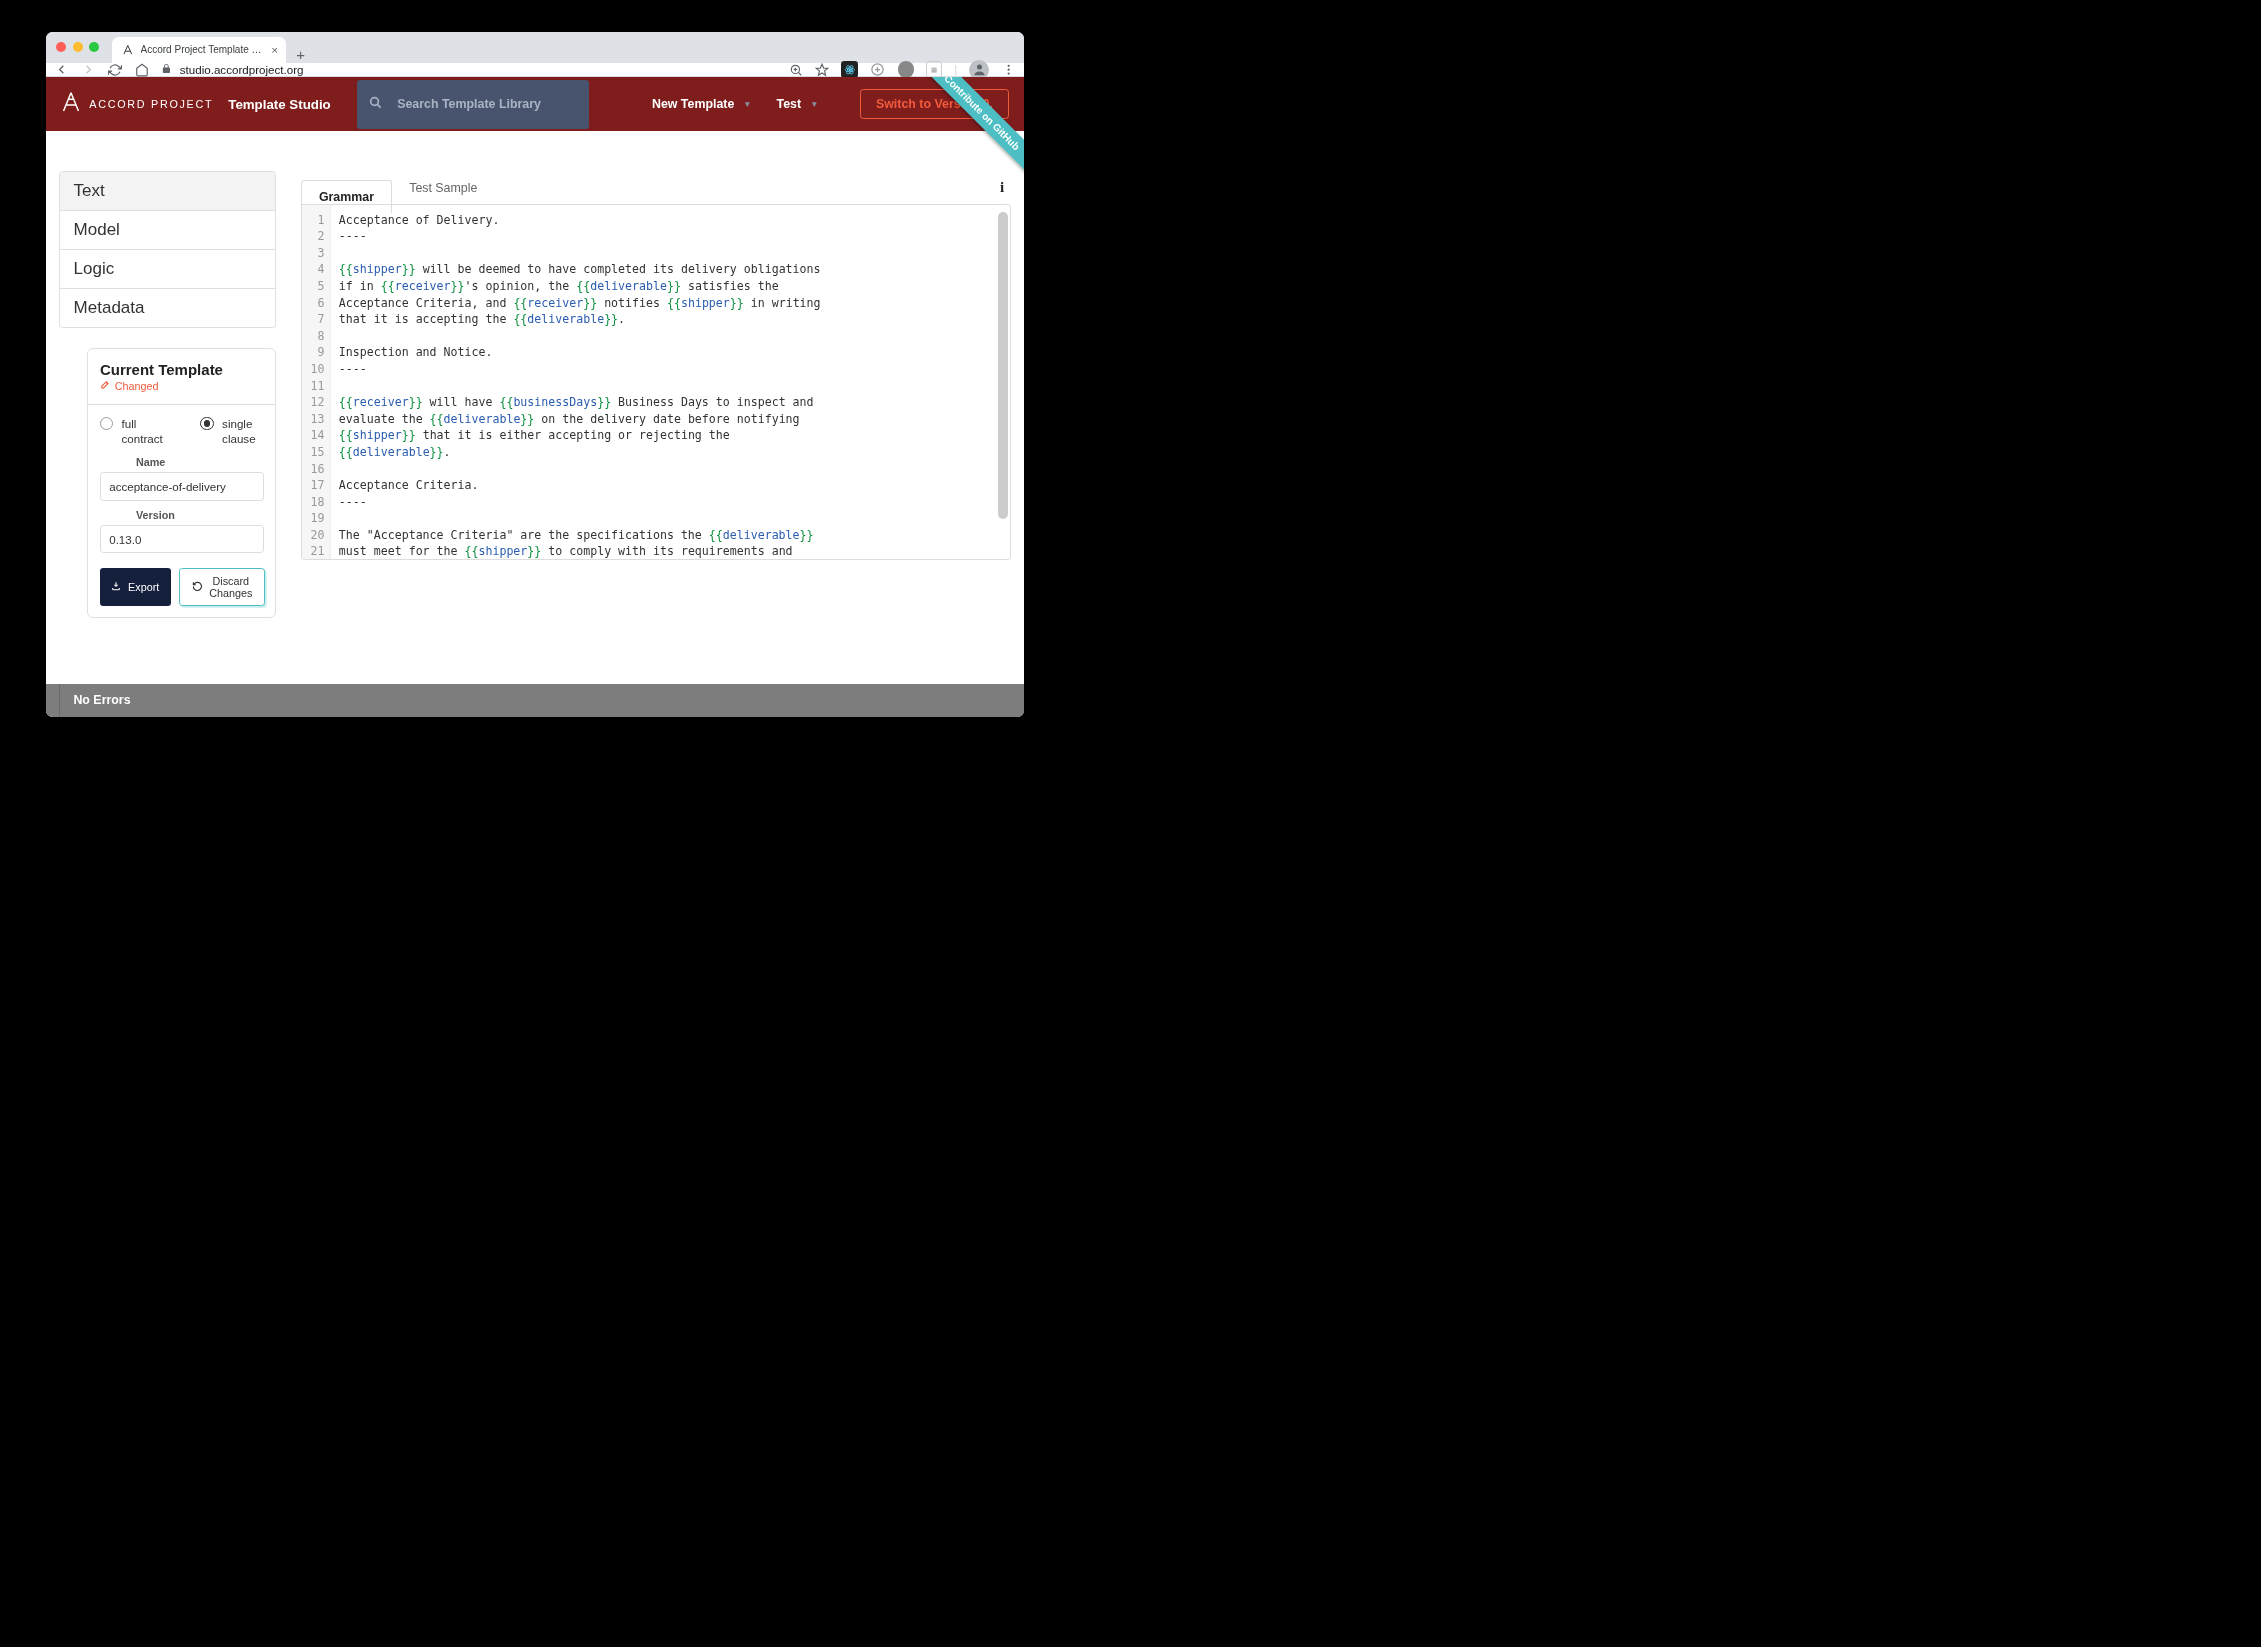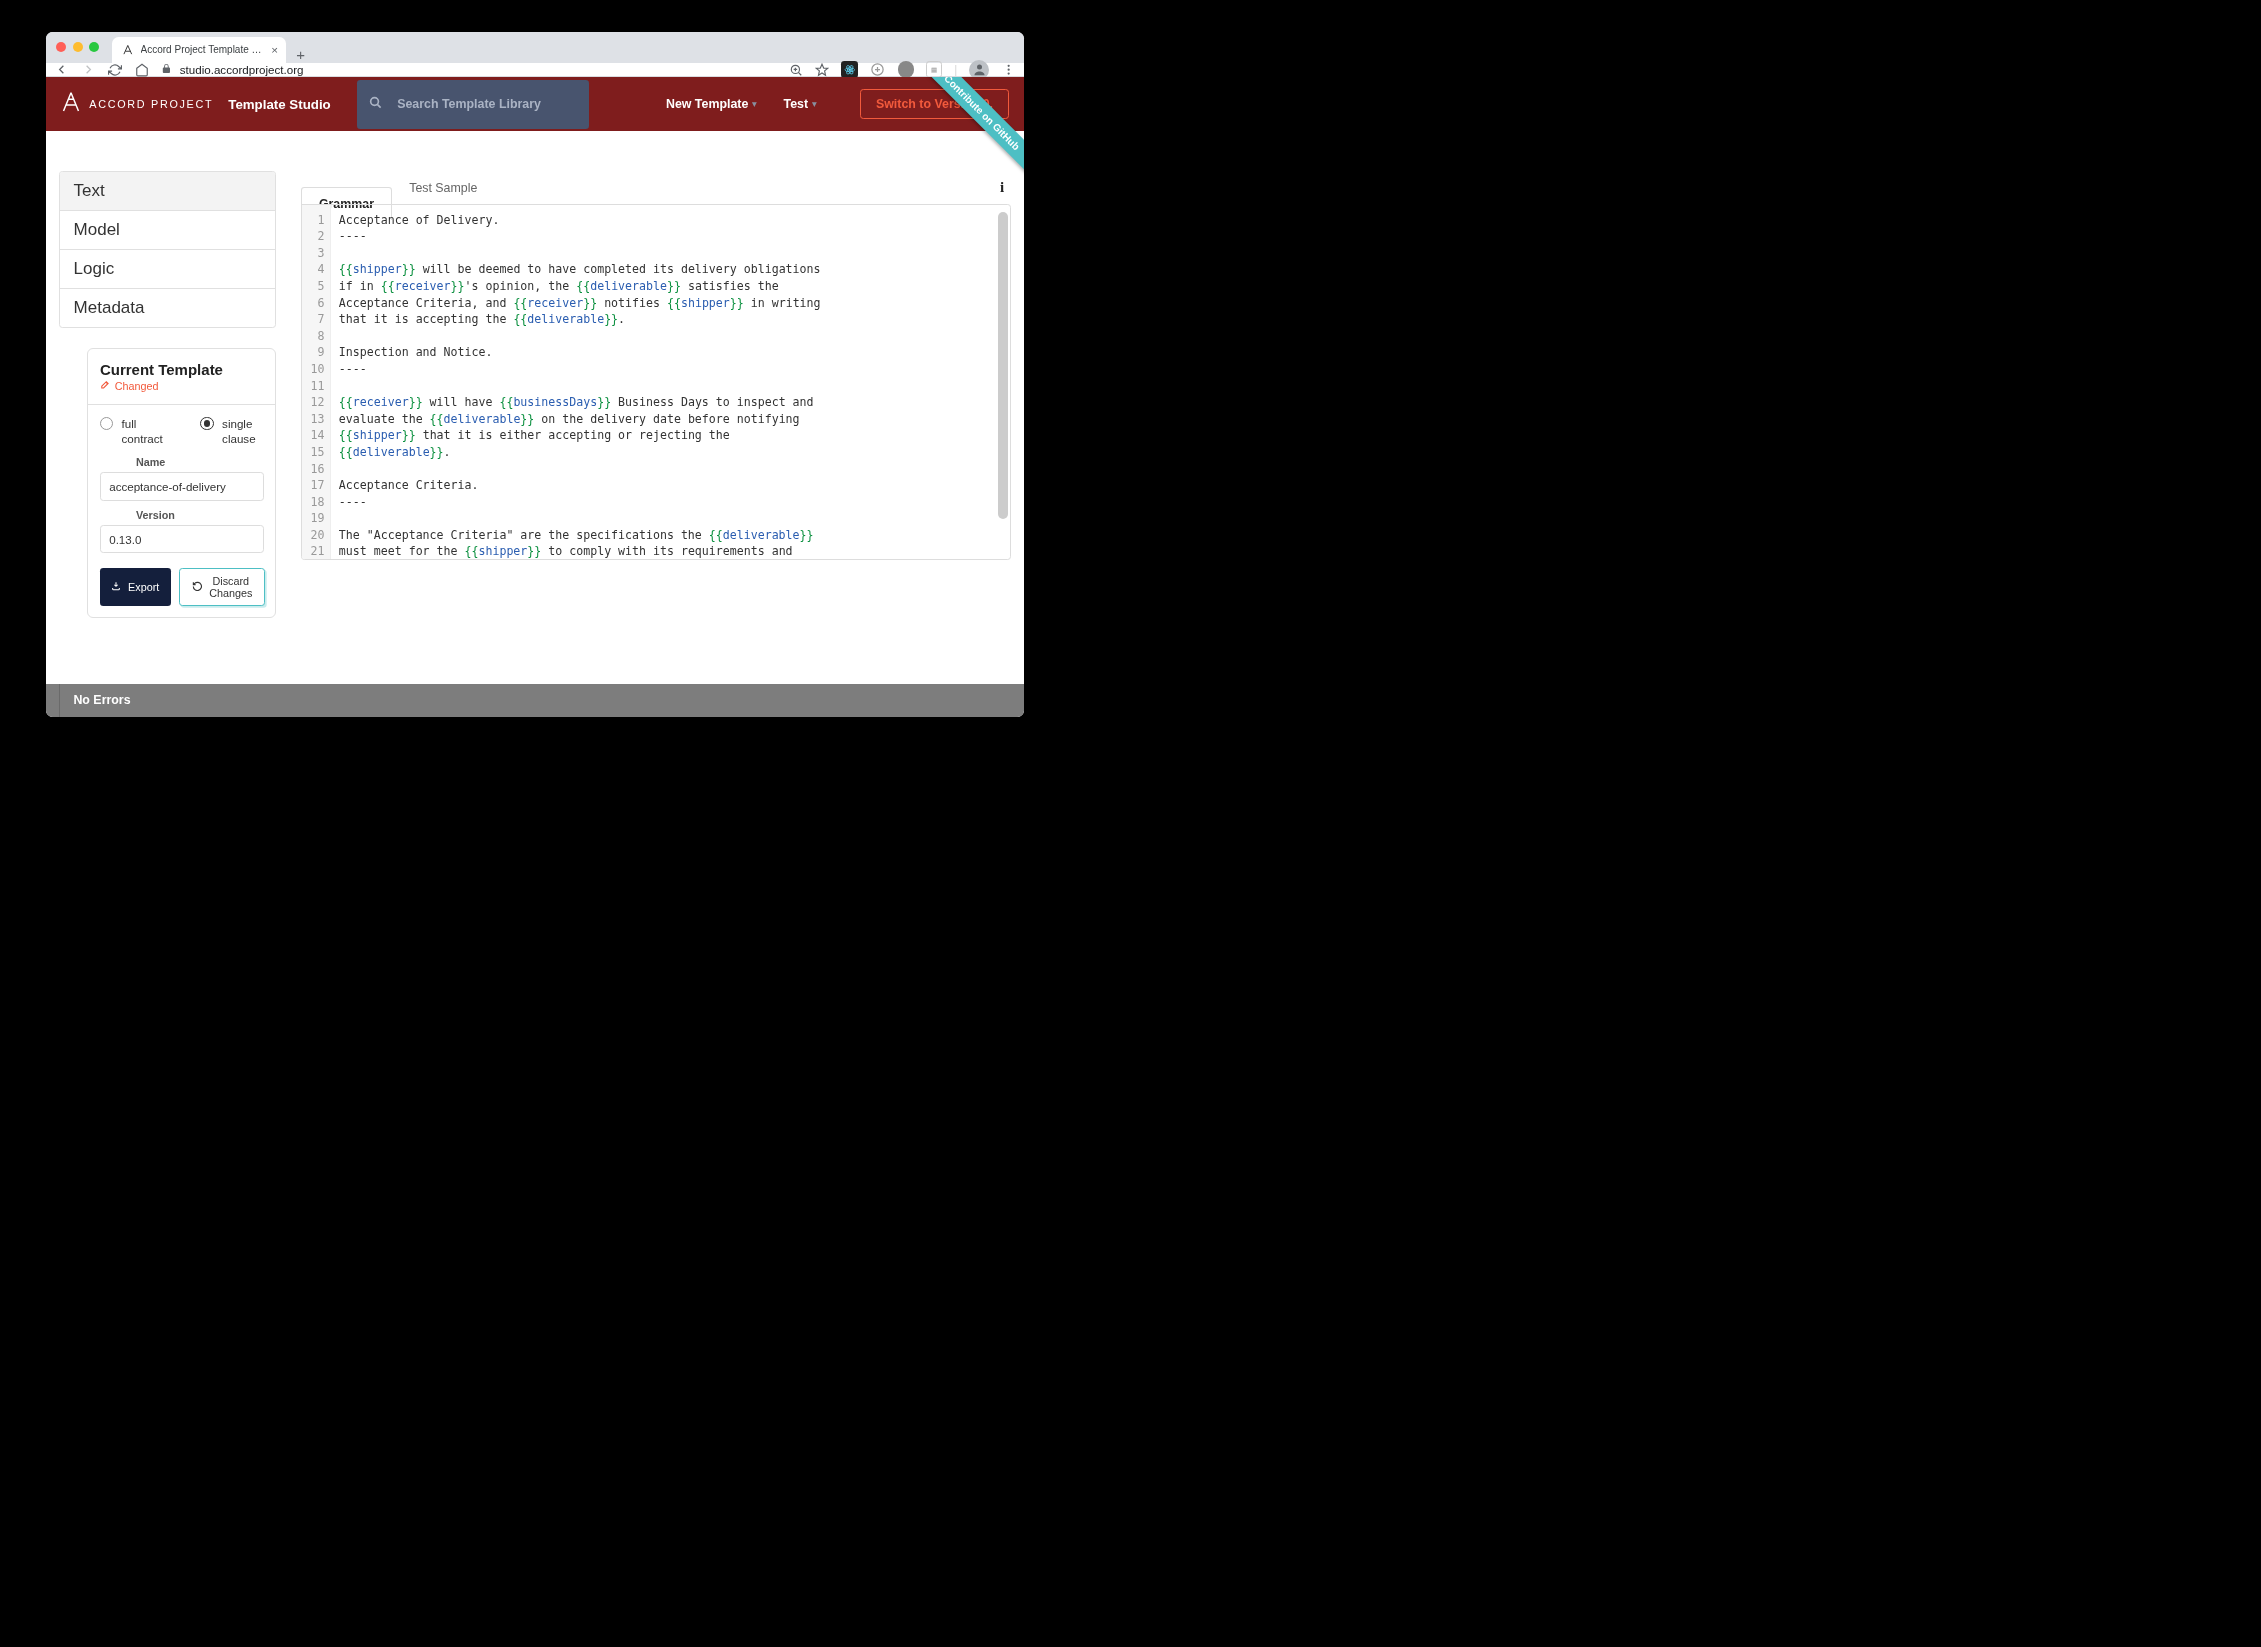--- a/index.html
+++ b/index.html
@@ -27,21 +27,21 @@
 .app-header { background: #7f1d1d; height: 54px; display: flex; align-items: center; padding: 0 15px; gap: 13.3px; position: relative; }
 .logo-block { display: flex; align-items: center; gap: 8.3px; color: #fff; }
 .logo-icon { font-size: 18px; }
 .logo-text { letter-spacing: 1.7px; font-size: 10.8px; font-weight: 400; }
 .studio-text { color: #fff; font-size: 13.3px; font-weight: 600; margin-left: 1.7px; }
 .search-box { background: #48546e; border-radius: 3.3px; height: 49px; width: 232px; display: flex; align-items: center; padding: 0 11.6px; gap: 15px; margin-left: 13.3px; }
 .search-icon { color: #aab3c4; }
 .search-input { background: transparent; border: none; color: #aab3c4; font-size: 12.4px; font-weight: 600; flex: 1; outline: none; }
 .search-input::placeholder { color: #aab3c4; }
 .header-menu { display: flex; gap: 25px; margin-left: auto; align-items: center; }
-.menu-item { color: #fff; font-size: 12.4px; font-weight: 600; display: flex; align-items: center; gap: 2px; cursor: pointer; }
+.menu-item { color: #fff; font-size: 12.4px; font-weight: 600; display: flex; align-items: center; gap: 9px; cursor: pointer; }
 .caret { font-size: 8.3px; color: #8890a0; }
 .switch-btn { border: 1.7px solid #f25a3c; color: #f25a3c; background: transparent; border-radius: 3.3px; padding: 6.6px 15px; font-size: 12.4px; font-weight: 700; cursor: pointer; margin-left: 16.6px; }
 .github-ribbon { position: absolute; top: 0; right: 0; width: 108px; height: 108px; overflow: hidden; pointer-events: none; }
 .ribbon-band { position: absolute; width: 166px; background: #4dbfc4; color: #fff; text-align: center; font-size: 10px; font-weight: 600; padding: 5px 0; transform: rotate(45deg); top: 25px; right: -41px; box-shadow: 0 1.7px 3.3px rgba(0,0,0,0.3); pointer-events: auto; cursor: pointer; }
 .app-body { flex: 1; background: #fff; padding: 40px 13.3px 13.3px; display: flex; gap: 25px; overflow: hidden; }
 .sidebar { width: 217px; display: flex; flex-direction: column; gap: 20px; }
 .tab-nav { border: 0.8px solid #e0e0e0; border-radius: 3.3px; overflow: hidden; }
 .side-tab { padding: 9px 13.3px; font-size: 17px; color: #333; border-bottom: 0.8px solid #e0e0e0; cursor: pointer; }
 .side-tab:last-child { border-bottom: none; }
 .side-tab.active { background: #f3f3f3; font-weight: 500; position: relative; }
@@ -57,21 +57,21 @@
 .radio-circle.checked::after { content: ''; width: 6.6px; height: 6.6px; background: #333; border-radius: 50%; }
 .radio-label { line-height: 1.3; }
 .field-label { font-size: 10.8px; font-weight: 600; color: #555; margin-bottom: 4.1px; margin-top: 8.3px; padding-left: 36px; }
 .text-input { width: 100%; border: 0.8px solid #ddd; border-radius: 3.3px; padding: 6.6px 8.3px; font-size: 11.6px; color: #333; }
 .panel-actions { display: flex; gap: 8.3px; margin-top: 15px; }
 .export-btn { background: #141f3c; color: #fff; border: none; border-radius: 3.3px; padding: 6.6px 11.6px; font-size: 10.8px; display: flex; align-items: center; gap: 6.6px; cursor: pointer; }
 .discard-btn { background: #fff; color: #333; border: 1.7px solid #4dbfc4; border-radius: 3.3px; padding: 5.8px 11.6px; font-size: 10.8px; display: flex; align-items: center; gap: 6.6px; cursor: pointer; box-shadow: 1.7px 1.7px 0 rgba(77,191,196,0.3); }
 .editor-area { flex: 1; display: flex; flex-direction: column; }
 .editor-tabs { display: flex; gap: 0; align-items: center; }
 .ed-tab { padding: 9px 16.6px; font-size: 12.4px; color: #666; cursor: pointer; border: 0.8px solid transparent; border-bottom: none; }
-.ed-tab.active { font-weight: 700; color: #222; border-color: #ddd; border-radius: 3.3px 3.3px 0 0; background: #fff; position: relative; top: 16px; }
+.ed-tab.active { font-weight: 700; color: #222; border-color: #ddd; border-radius: 3.3px 3.3px 0 0; background: #fff; position: relative; top: 9px; }
 .info-btn { margin-left: auto; font-size: 15px; font-weight: 700; color: #222; cursor: pointer; padding-right: 6.6px; font-family: Georgia, serif; }
 .code-box { border: 0.8px solid #ddd; border-radius: 0 3.3px 3.3px 3.3px; height: 356px; overflow: hidden; display: flex; position: relative; }
 .gutter { background: #f6f6f6; padding: 6.6px 5px 6.6px 8.3px; text-align: right; font-family: "Menlo", "Monaco", monospace; font-size: 11.6px; color: #999; line-height: 16.6px; user-select: none; border-right: 0.8px solid #eee; }
 .code-lines { padding: 6.6px 8.3px; font-family: "Menlo", "Monaco", monospace; font-size: 11.6px; color: #333; line-height: 16.6px; white-space: pre; flex: 1; overflow: auto; }
 .tok-brace { color: #0a8f3e; }
 .tok-var { color: #2a5db0; }
 .scrollbar { position: absolute; right: 1.7px; top: 6.6px; width: 10px; height: 307px; background: #ccc; border-radius: 5px; }
 .status-bar { background: #7d7d7d; color: #fff; height: 33px; display: flex; align-items: center; padding: 0 15px; font-size: 12.4px; font-weight: 600; }
 .status-divider { width: 0.8px; height: 100%; background: #6a6a6a; margin: 0 13.3px 0 -1.7px; }
 </style>

